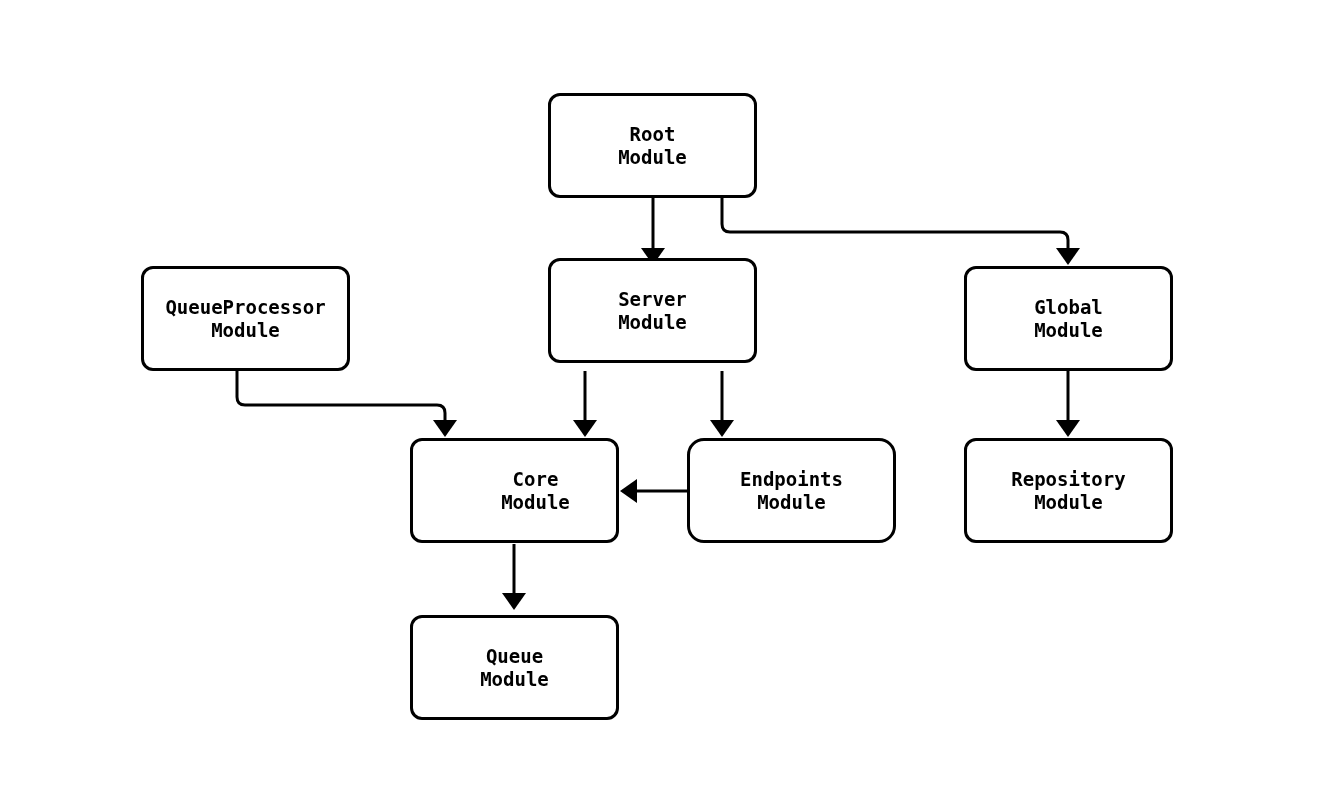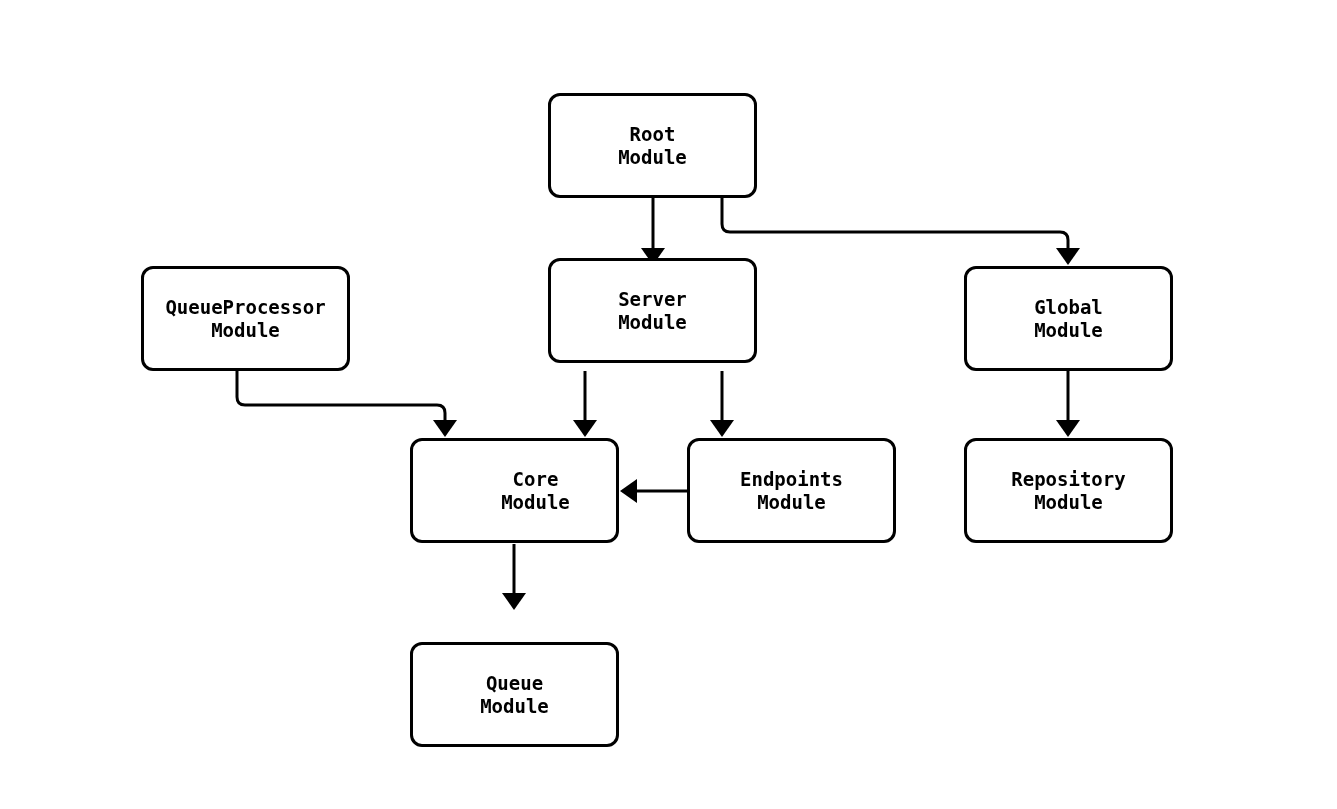--- a/index.html
+++ b/index.html
@@ -91,28 +91,28 @@
   <div class="node" style="left:964px; top:266px;">
     <span>Global</span>
     <span>Module</span>
   </div>
 
   <div class="node" style="left:410px; top:438px;padding-left:42px;">
     <span>Core</span>
     <span>Module</span>
   </div>
 
-  <div class="node" style="left:687px; top:438px;">
+  <div class="node" style="left:687px; top:438px;border-radius:17px;">
     <span>Endpoints</span>
     <span>Module</span>
   </div>
 
   <div class="node" style="left:964px; top:438px;">
     <span>Repository</span>
     <span>Module</span>
   </div>
 
-  <div class="node" style="left:410px; top:642px;">
+  <div class="node" style="left:410px; top:615px;">
     <span>Queue</span>
     <span>Module</span>
   </div>
 
 </div>
 
 </body></html>

